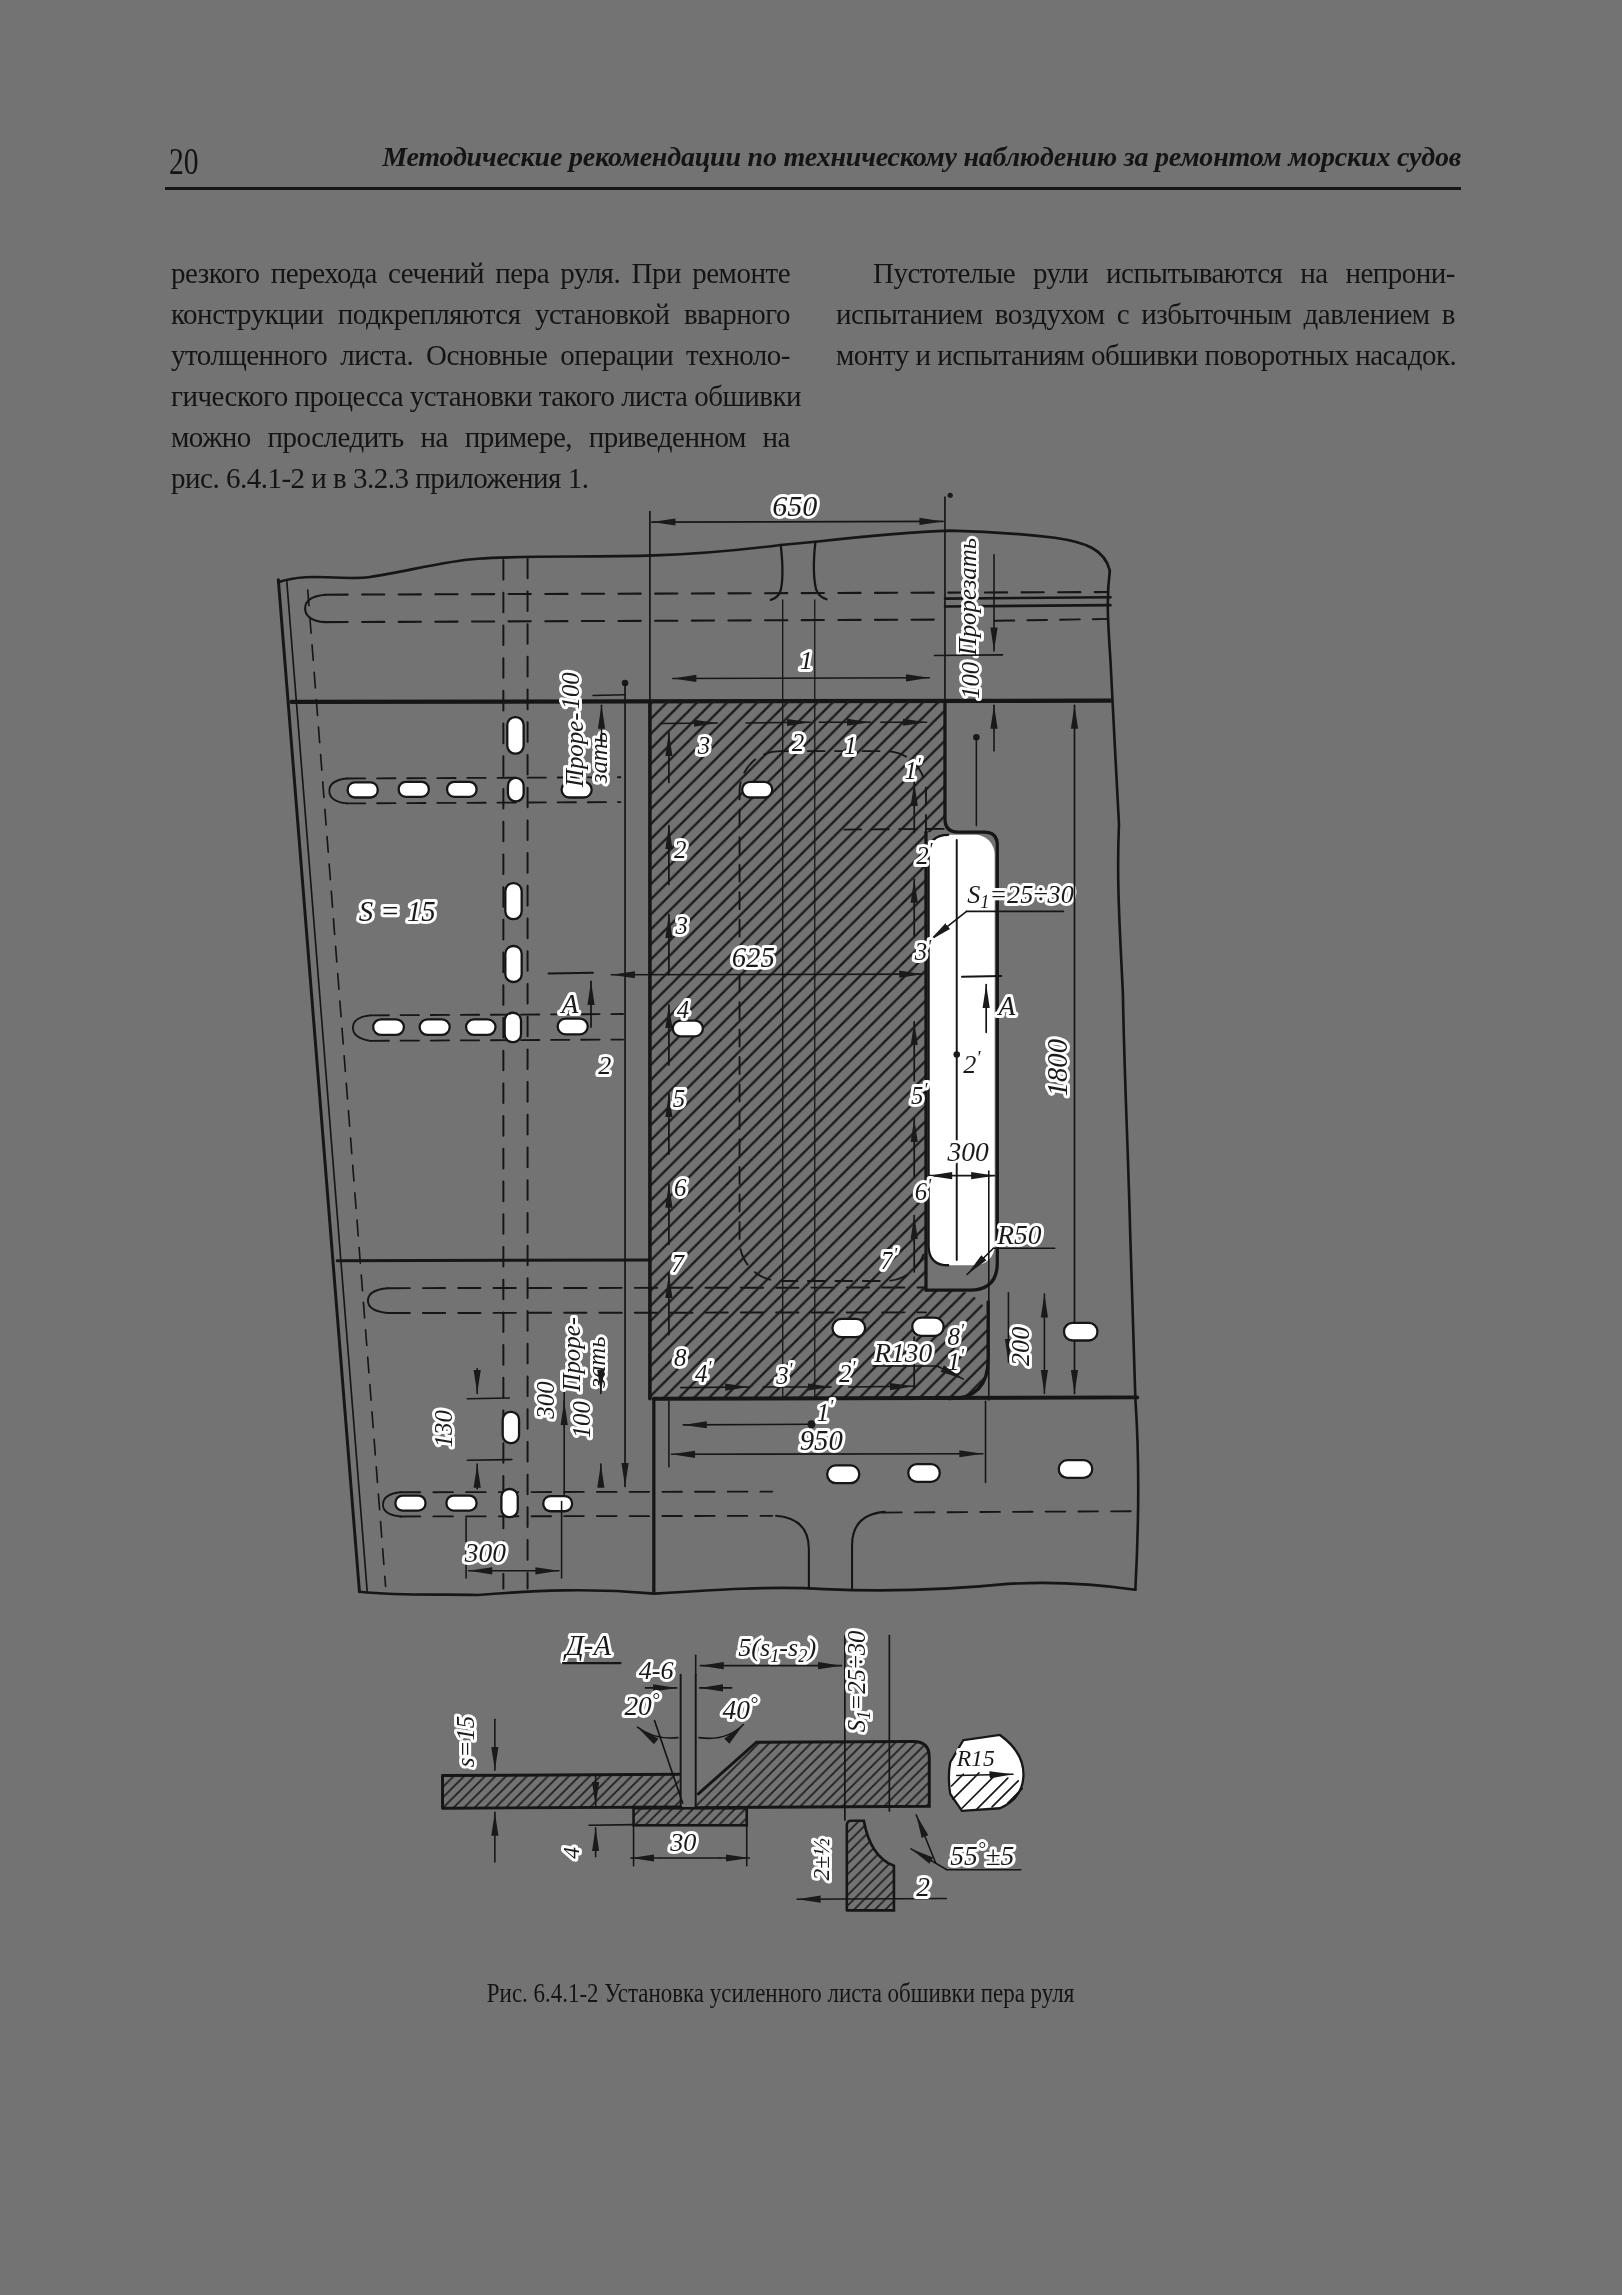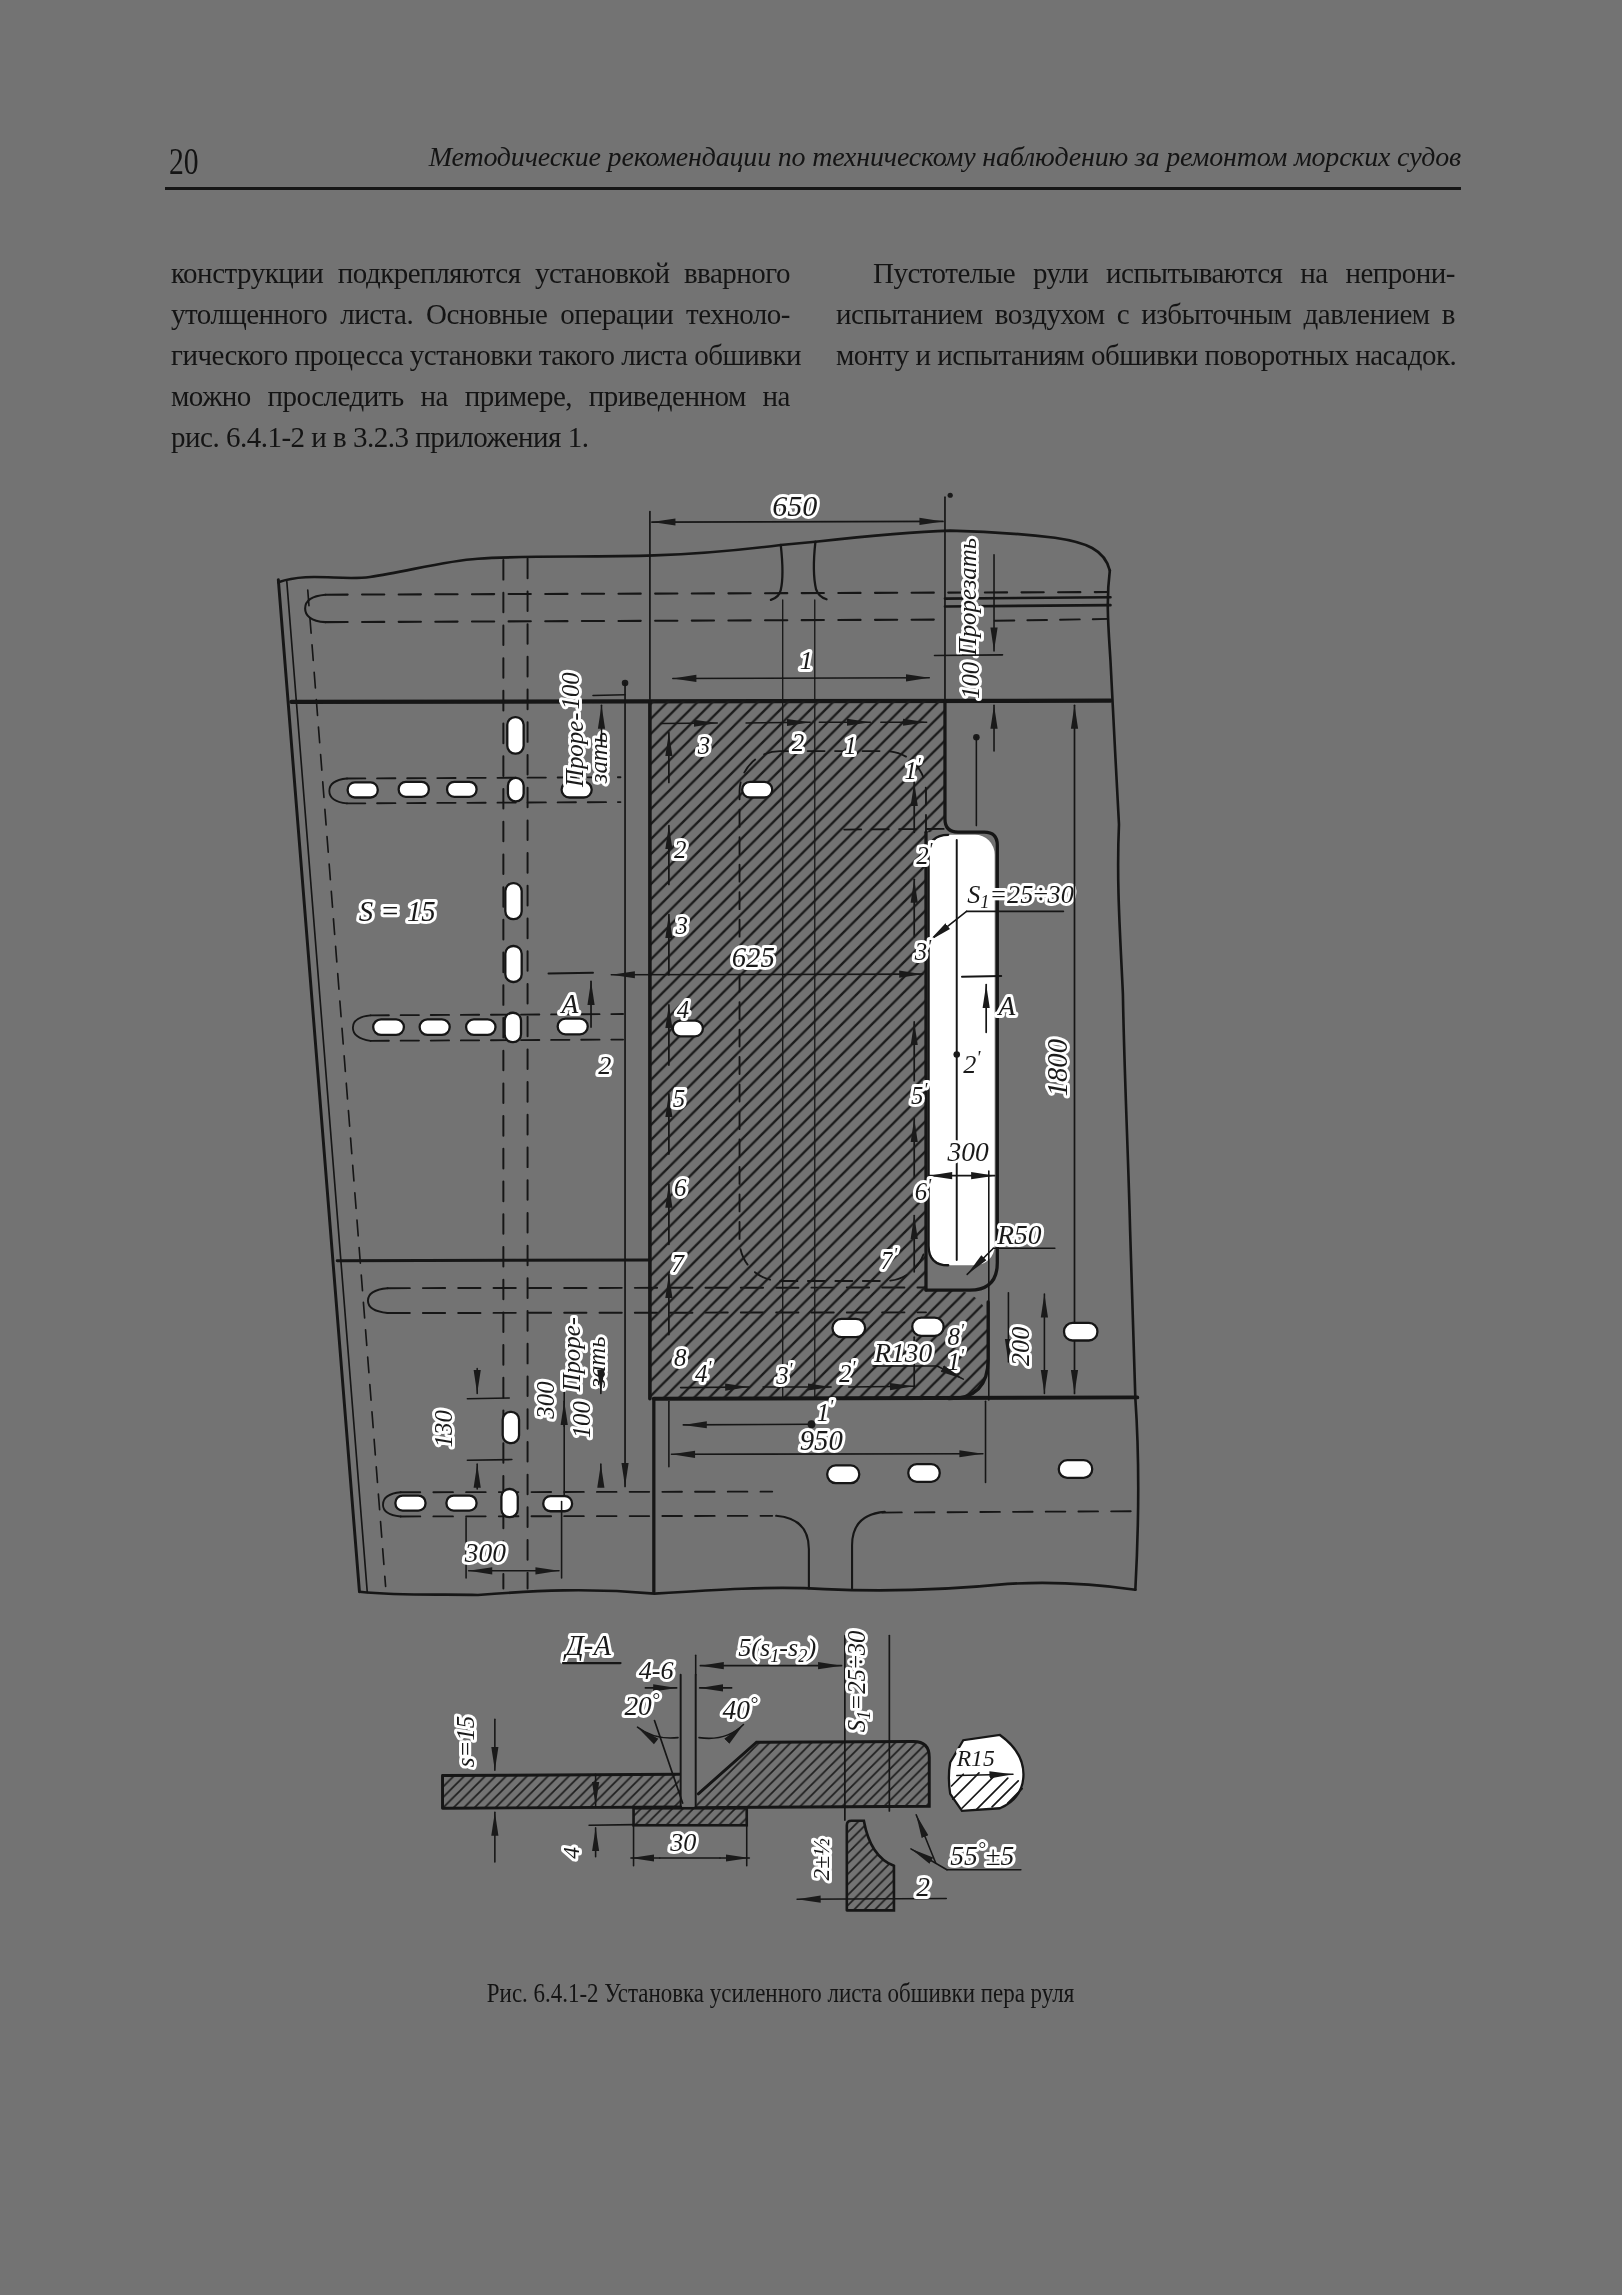--- a/index.html
+++ b/index.html
@@ -1,20 +1,20 @@
 <!DOCTYPE html>
 <html style="font-size:10.5px"><head>
 <meta charset="utf-8">
 <style>
   html,body{margin:0;padding:0;background:#ffffff;}
   .page{position:relative;width:1623px;height:2295px;background:#737373;overflow:hidden;
         font-family:"Liberation Serif", serif;color:#141414;}
   .pgnum{position:absolute;left:169px;top:139px;font-size:38px;transform:scaleX(.78);transform-origin:left top;}
   .htitle{position:absolute;left:366px;top:141px;width:1095px;font-size:28px;
-          font-style:italic;font-weight:normal;text-align:right;letter-spacing:-0.2px;}
+          font-style:italic;font-weight:bold;text-align:right;letter-spacing:-0.2px;}
   .hrule{position:absolute;left:165px;top:187px;width:1296px;height:3.3px;background:#161616;}
   .col{position:absolute;top:253px;font-size:29px;line-height:41px;letter-spacing:-0.5px;}
   .colL{left:171px;width:619px;}
   .colR{left:836px;width:619px;}
   .jl{text-align:justify;text-align-last:justify;white-space:nowrap;}
   .ll{text-align:left;}
   .ind{text-indent:37px;}
   .caption{position:absolute;left:0;top:1978px;width:1562px;text-align:center;font-size:27px;}
   .caption span{display:inline-block;transform:scaleX(.85);transform-origin:center;}
   svg{position:absolute;left:0;top:0;}
@@ -24,20 +24,21 @@
 <body>
 <div class="page">
 
 <div class="pgnum">20</div>
 
 <div class="htitle">Методические рекомендации по техническому наблюдению за ремонтом морских судов</div>
 
 <div class="hrule"></div>
 
 <div class="col colL">
+<div class="jl">резкого перехода сечений пера руля. При ремонте</div>
 <div class="jl">конструкции подкрепляются установкой вварного</div>
 <div class="jl">утолщенного листа. Основные операции техноло-</div>
 <div class="jl">гического процесса установки такого листа обшивки</div>
 <div class="jl">можно проследить на примере, приведенном на</div>
 <div class="ll">рис. 6.4.1-2 и в 3.2.3 приложения 1.</div>
 </div>
 
 <div class="col colR">
 <div class="jl ind">Пустотелые рули испытываются на непрони-</div>
 <div class="jl">испытанием воздухом с избыточным давлением в</div>

